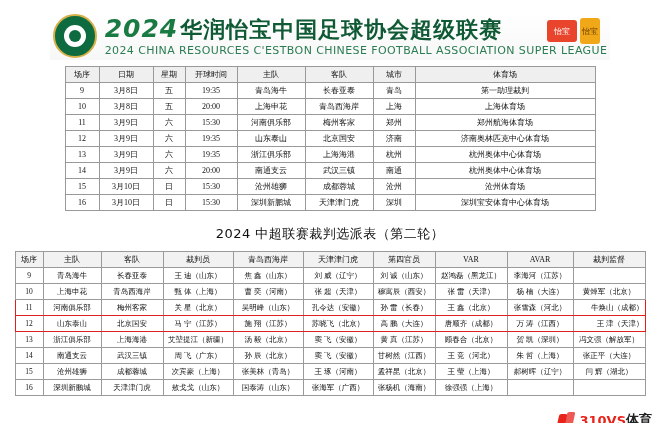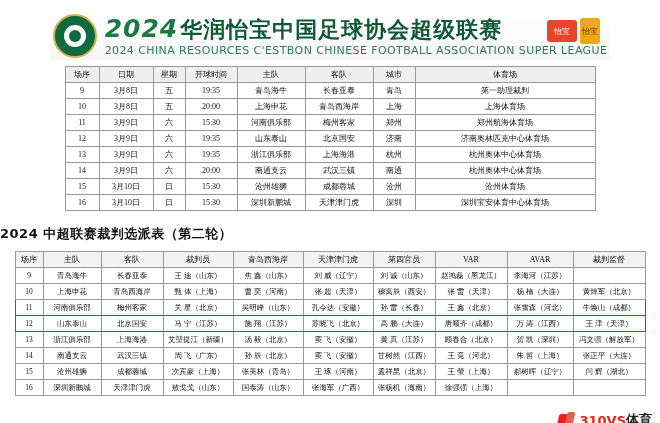--- a/index.html
+++ b/index.html
@@ -124,23 +124,23 @@
     padding: 0 1px;
     white-space: nowrap;
     overflow: hidden;
   }
   .fixtures thead th {
     background: #efefef;
     font-weight: normal;
   }
 
   .section-title {
-    text-align: left;
+    text-align: center;
     font-size: 13px;
-    font-weight: bold;
+    font-weight: normal;
     color: #111;
     margin: 14px 0 8px 0;
     letter-spacing: 0.5px;
   }
 
   .referees {
     margin: 0 auto;
     width: 630px;
     table-layout: fixed;
   }
@@ -156,21 +156,21 @@
   .referees thead th {
     background: #f2f2f2;
     font-weight: normal;
     font-size: 8px;
   }
   tr.hl td {
     border-top: 1.6px solid #e02020;
     border-bottom: 1.6px solid #e02020;
   }
   tr.hl td:first-child { border-left: 1.6px solid #e02020; }
-  tr.hl td:last-child  { border-right: 1.6px solid #e02020; }
+  tr.hl td:last-child  { border-right: 1.6px solid #e02020; text-align: right; }
 
   
   .watermark {
     position: absolute;
     right: 8px;
     bottom: 6px;
     display: flex;
     align-items: center;
     font-size: 13px;
     font-weight: bold;

